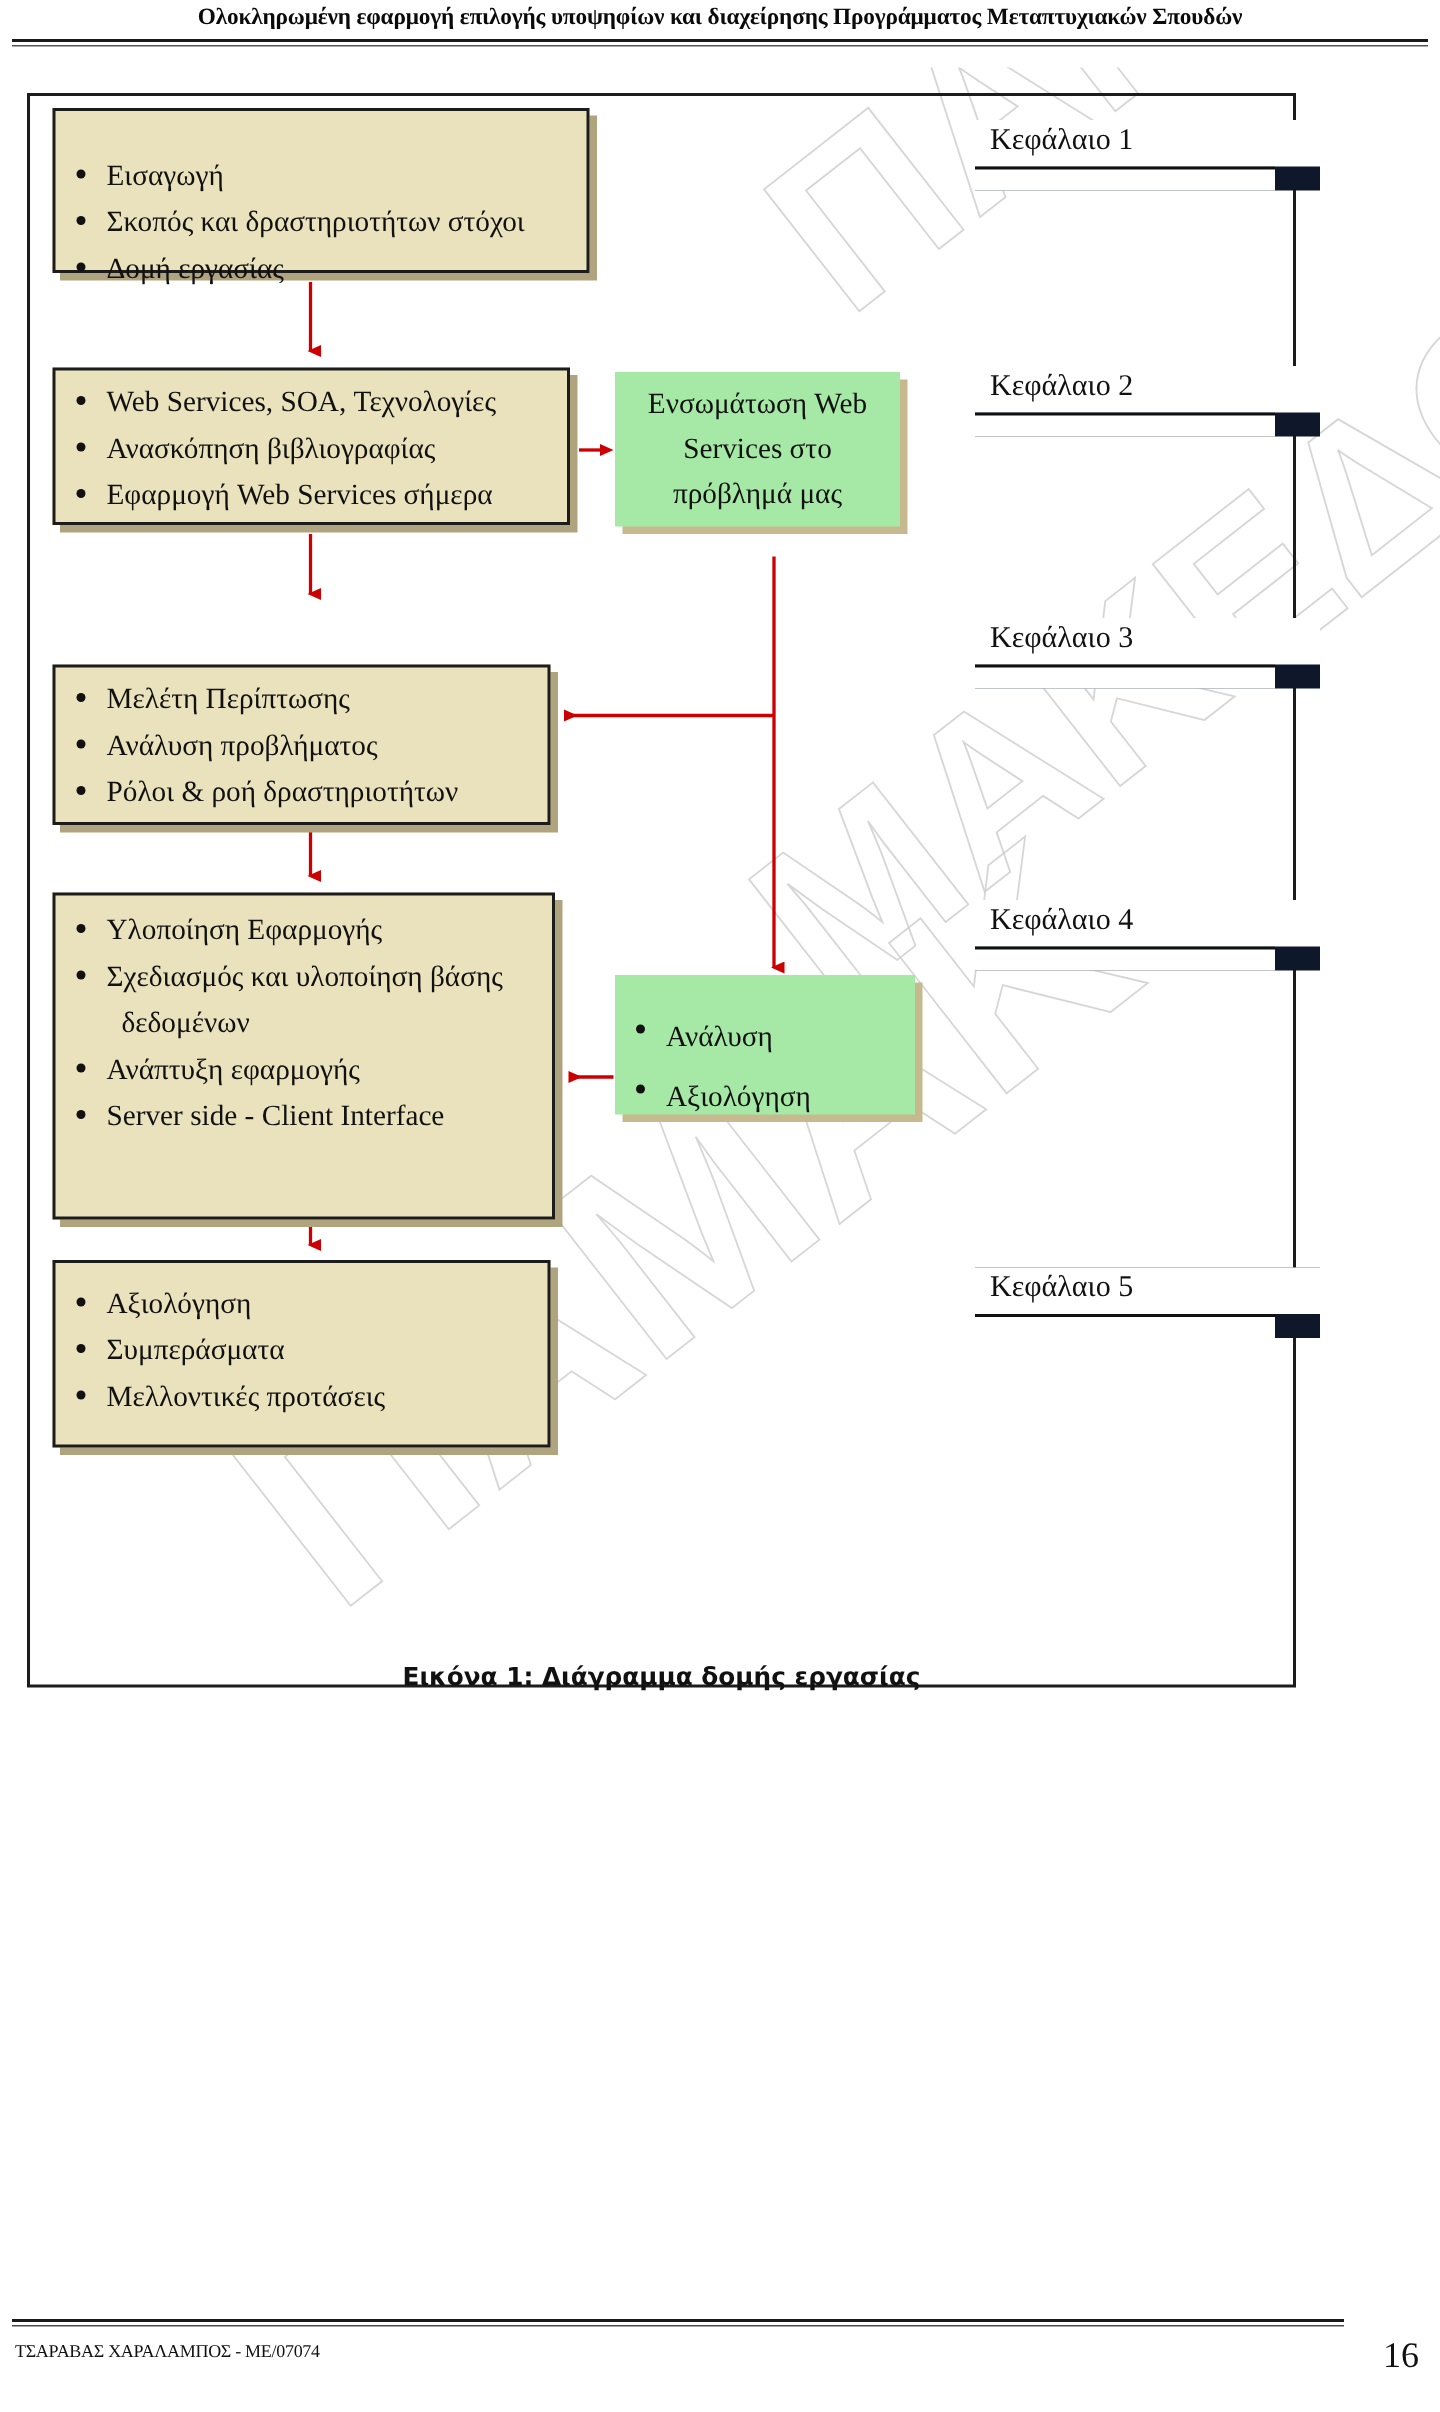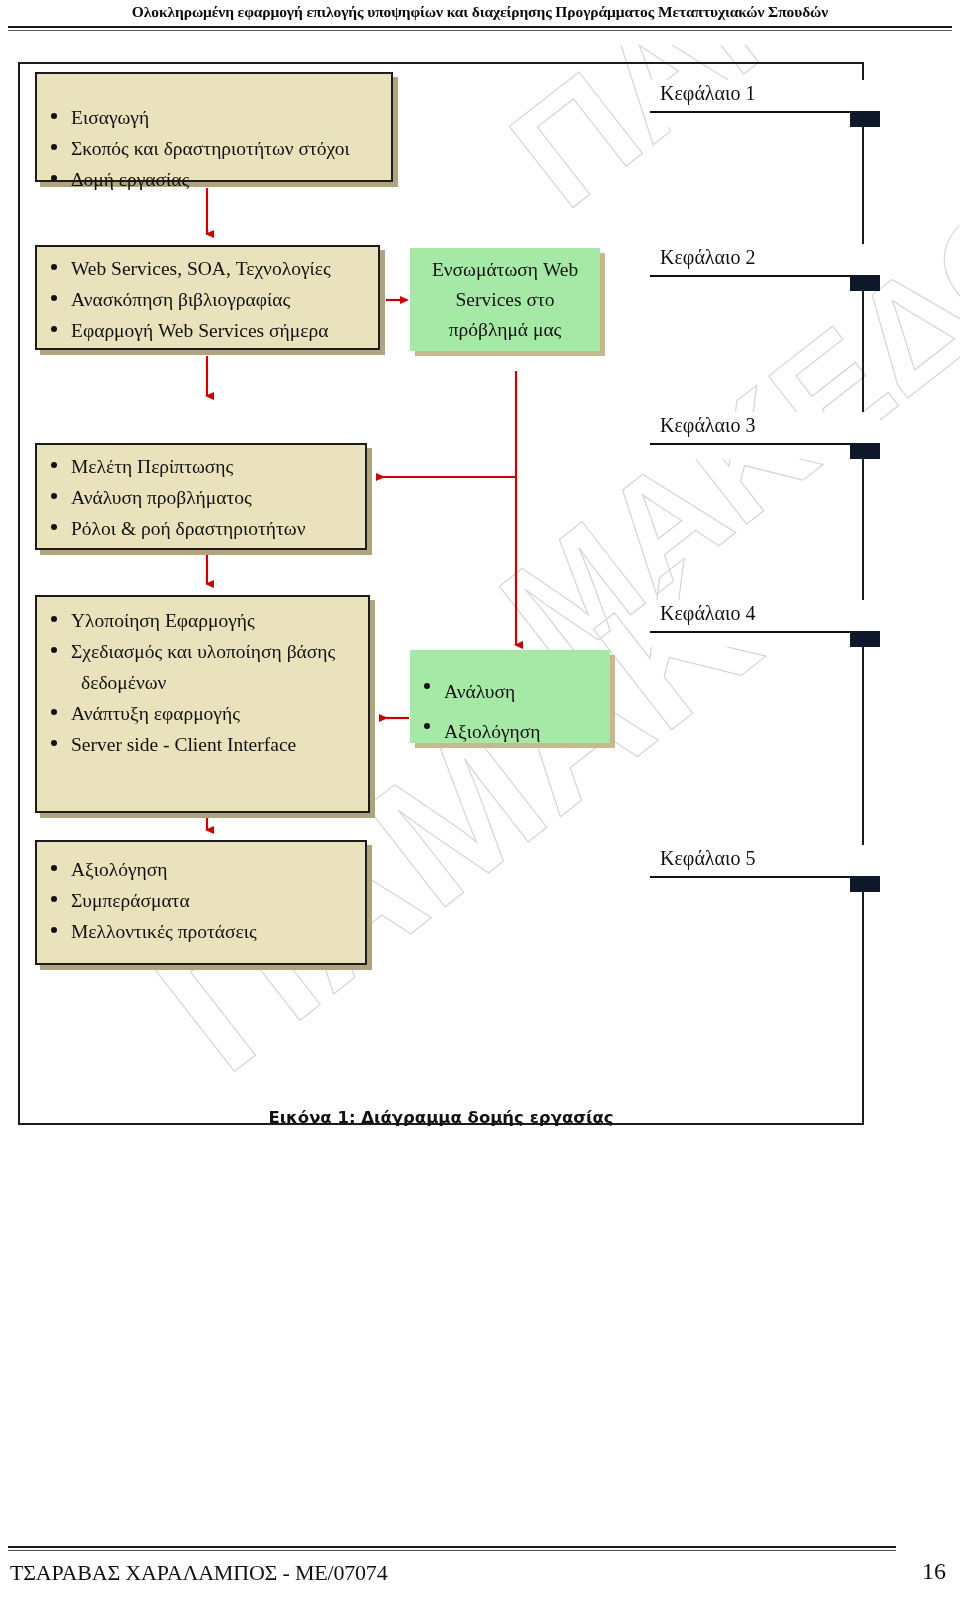--- a/index.html
+++ b/index.html
@@ -280,21 +280,21 @@
     position: absolute;
     left: 8px;
     top: 20px;
     width: 888px;
     border-top: 1px solid #4a4a4a;
   }
   #footer-name {
     position: absolute;
     left: 10px;
     top: 30px;
-    font-size: 22px;
+    font-size: 12px;
     color: #111;
     letter-spacing: -0.2px;
   }
   #footer-page {
     position: absolute;
     right: 14px;
     top: 28px;
     font-size: 24px;
     color: #111;
   }

